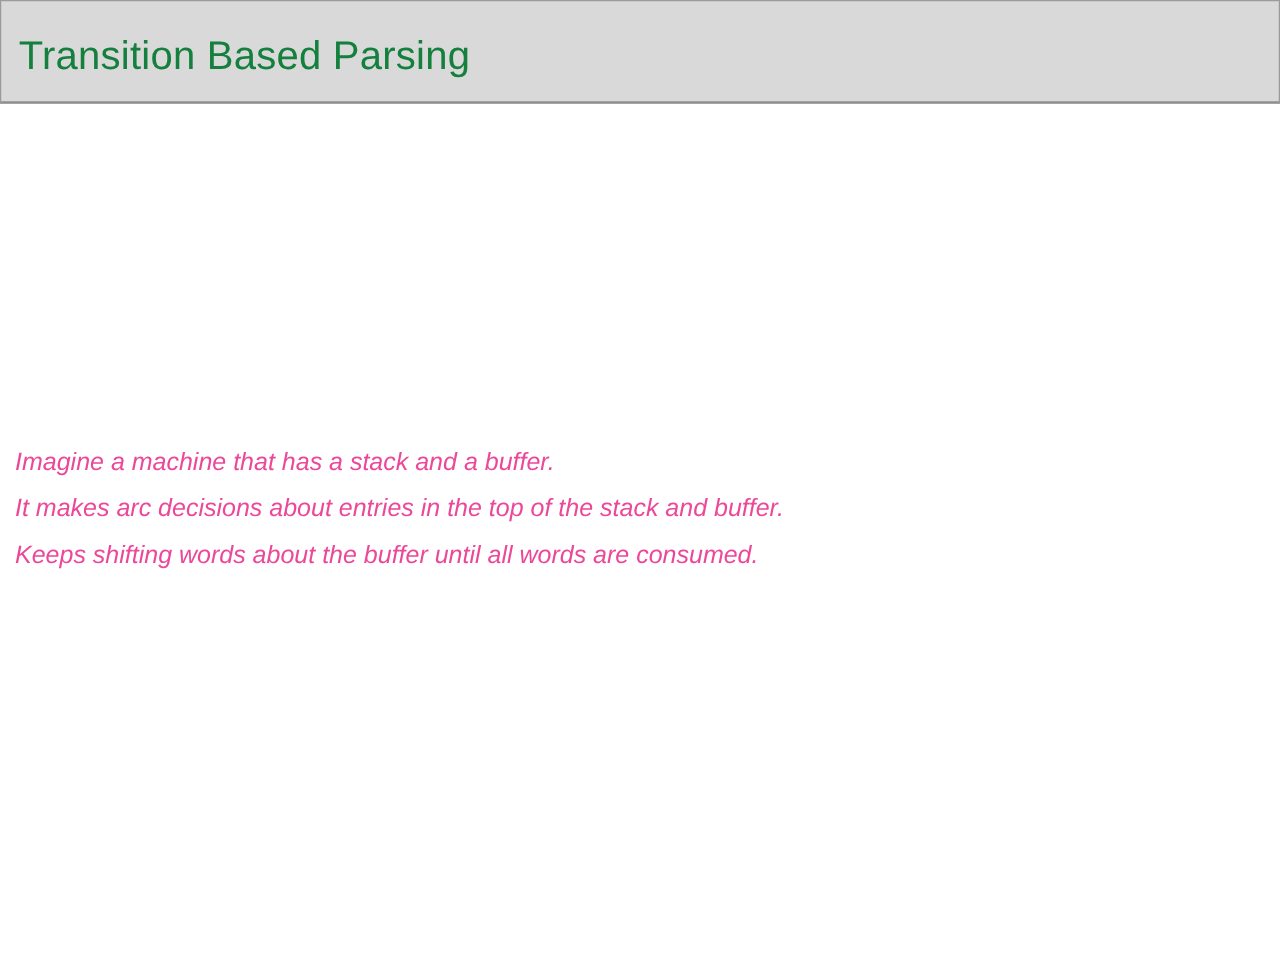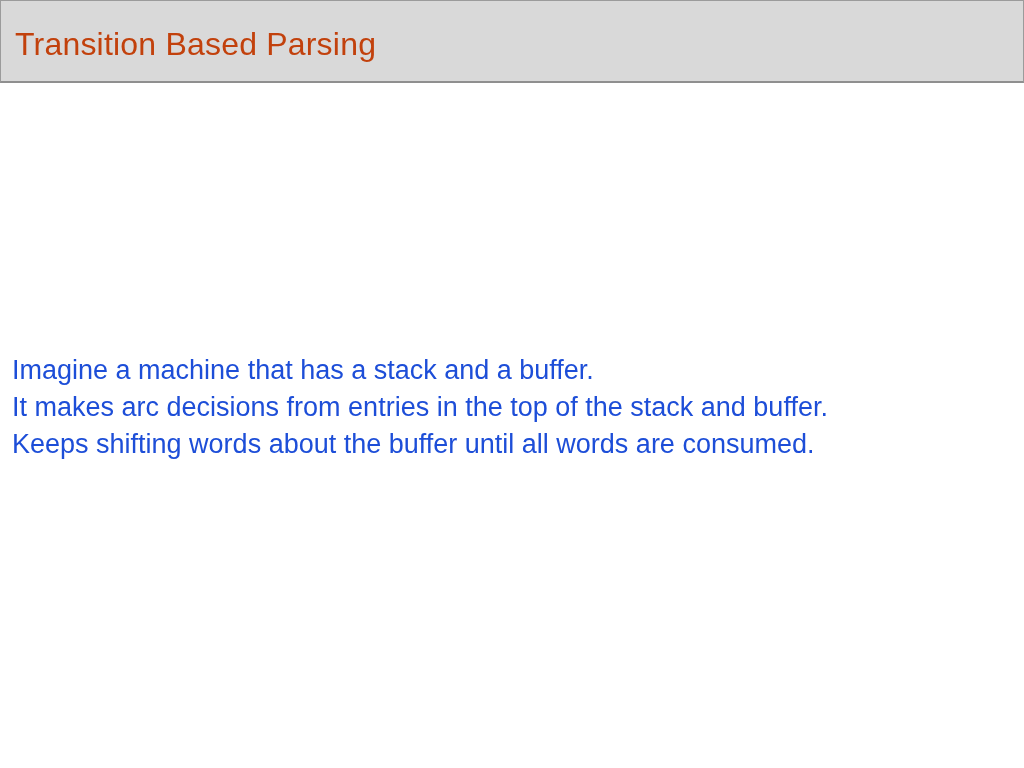--- a/index.html
+++ b/index.html
@@ -26,45 +26,46 @@
     border: 1px solid #9b9b9b;
     border-bottom: 2px solid #8f8f8f;
     display: flex;
     align-items: center;
   }
   .title-text {
     margin-left: 14px;
     margin-top: 6px;
     font-size: 32px;
     font-weight: 400;
-    color: #c2410c;
+    color: #15803d;
     letter-spacing: 0.2px;
     white-space: nowrap;
   }
   .body-text {
     position: absolute;
     left: 12px;
     top: 352px;
     width: 990px;
   }
   .body-line {
-    font-size: 27px;
+    font-size: 20px;
     line-height: 37px;
-    color: #1d4ed8;
+    color: #ec4899;
     white-space: nowrap;
+    font-style: italic;
   }
 </style>
 </head>
 <body>
 
 <div class="slide">
 
   <div class="title-bar">
     <div class="title-text">Transition Based Parsing</div>
   </div>
 
   <div class="body-text">
     <div class="body-line">Imagine a machine that has a stack and a buffer.</div>
-    <div class="body-line">It makes arc decisions from entries in the top of the stack and buffer.</div>
+    <div class="body-line">It makes arc decisions about entries in the top of the stack and buffer.</div>
     <div class="body-line">Keeps shifting words about the buffer until all words are consumed.</div>
   </div>
 
 </div>
 
 </body></html>

